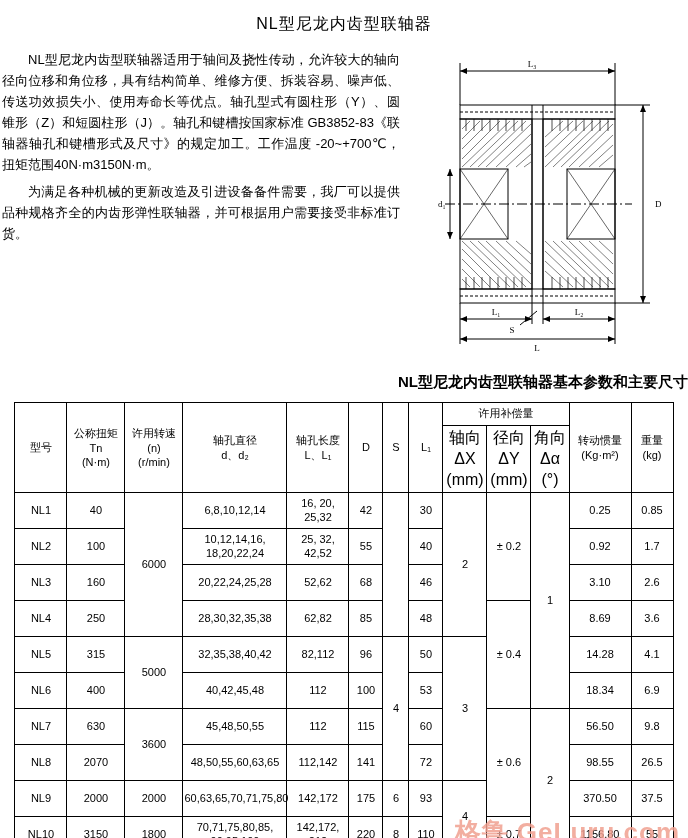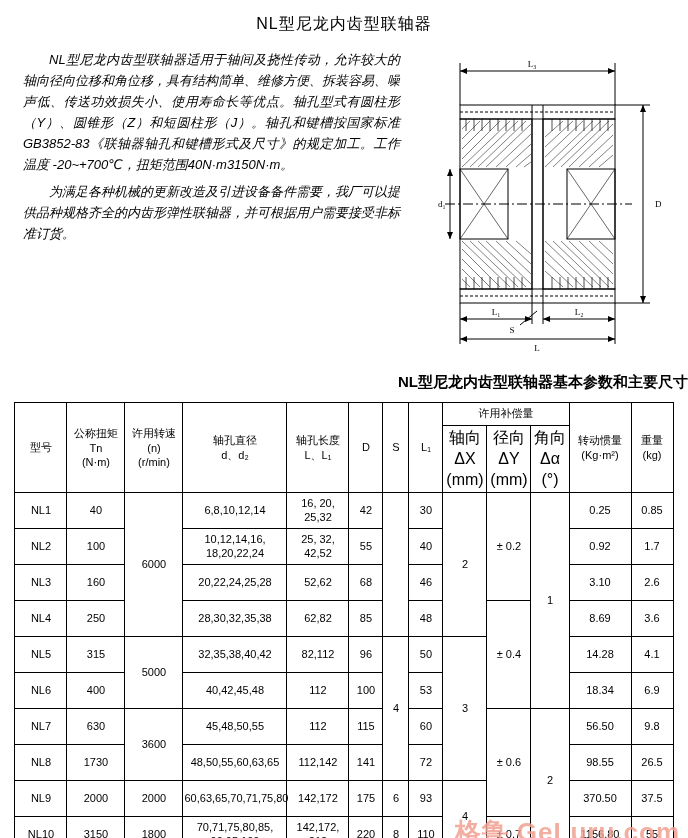--- a/index.html
+++ b/index.html
@@ -10,21 +10,21 @@
   }
   .page{width:688px;height:838px;position:relative;}
   .title{
     text-align:center;font-size:16px;font-weight:normal;
     letter-spacing:1px;margin-top:14px;
   }
   .top-area{
     display:flex;margin-top:14px;
   }
   .text-col{
-    width:400px;padding-left:23px;box-sizing:border-box;font-style:italic;
+    width:400px;padding-left:2px;box-sizing:border-box;
   }
   .text-col p{
     margin:0 0 6px 0;font-size:13px;line-height:1.62;text-align:justify;
     text-indent:2em;
   }
   .fig-col{
     width:288px;position:relative;
   }
   
   .table-title{
@@ -366,21 +366,21 @@
           <td>112</td>
           <td>115</td>
           <td>60</td>
           <td rowspan="3">± 0.6</td>
           <td rowspan="4">2</td>
           <td>56.50</td>
           <td>9.8</td>
         </tr>
         <tr>
           <td>NL8</td>
-          <td>1730</td>
+          <td>2070</td>
           <td>48,50,55,60,63,65</td>
           <td>112,142</td>
           <td>141</td>
           <td>72</td>
           <td>98.55</td>
           <td>26.5</td>
         </tr>
         <tr>
           <td>NL9</td>
           <td>2000</td>

